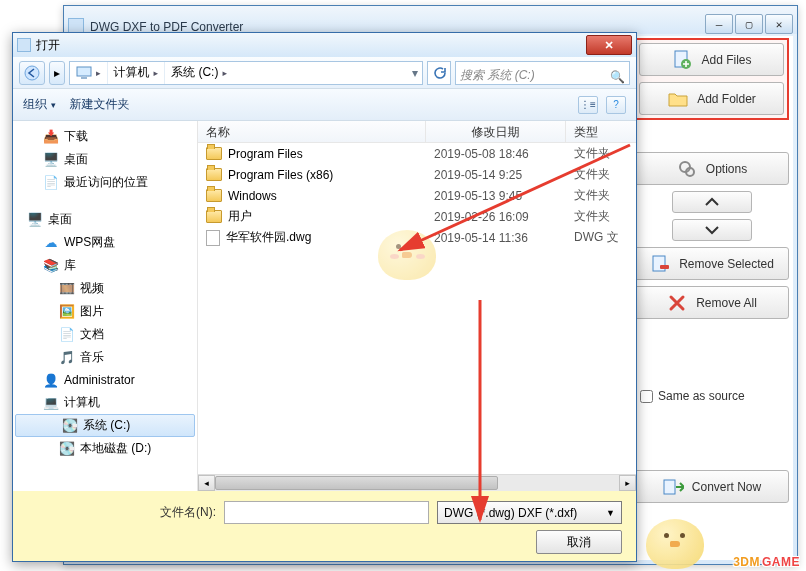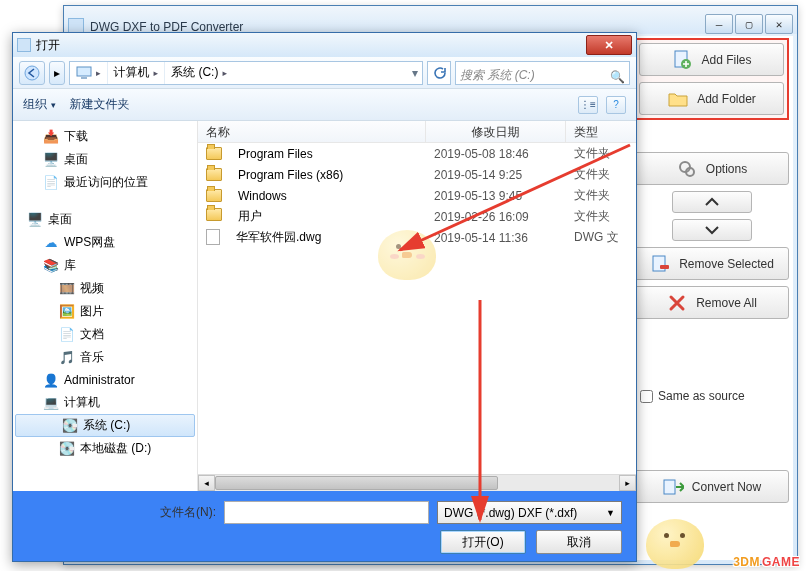--- a/index.html
+++ b/index.html
@@ -58,33 +58,33 @@
 .tree-spacer { height: 14px; }
 
 .file-area { flex:1; display:flex; flex-direction:column; }
 .file-header { display:flex; height:22px; border-bottom:1px solid #e7e7e7; background: linear-gradient(#fcfdfe,#f1f5fa); color:#333;}
 .col { padding: 3px 8px; border-right:1px solid #e7e7e7;}
 .col.name { flex:1; }
 .col.date { width: 140px; text-align: center; }
 .col.type { width: 70px; border-right:none;}
 .file-list { flex:1; position:relative; }
 .file-row { display:flex; align-items:center; height:21px; }
-.file-row .fname { flex:1; display:flex; align-items:flex-start; gap:16px; padding-left:8px;}
+.file-row .fname { flex:1; display:flex; align-items:center; gap:6px; padding-left:8px;}
 .file-row .fdate { width:140px; color:#555; padding-left:8px;}
 .file-row .ftype { width:70px; color:#555; padding-left:8px;}
 .folder-ico { width:16px; height:13px; background: linear-gradient(#ffe9a8,#f4c95a); border:1px solid #c79a2e; border-radius:1px; position:relative;}
 .folder-ico:before { content:""; position:absolute; top:-4px; left:0; width:6px; height:4px; background:#f4c95a; border:1px solid #c79a2e; border-bottom:none;}
 .file-ico { width:14px; height:16px; background:#fff; border:1px solid #adadad; position:relative;}
 
 .hscroll { height:17px; background:#f0f0f0; border-top:1px solid #dcdcdc; display:flex; align-items:center;}
 .hscroll .track { flex:1; background:#eaeaea; height:100%; position:relative;}
 .hscroll .thumb { position:absolute; left:0; top:1px; bottom:1px; width: 70%; background: linear-gradient(#dcdcdc,#c3c3c3); border:1px solid #adadad; border-radius:2px;}
 .hscroll .arr { width:17px; height:100%; background: linear-gradient(#f5f5f5,#dedede); border:1px solid #c2c2c2; display:flex; align-items:center; justify-content:center; font-size:9px;}
 
-.dlg-footer { position:absolute; left:0; right:0; bottom:0; height:70px; background:#3b82f6; }
+.dlg-footer { position:absolute; left:0; right:0; bottom:0; height:70px; background:#fef9c3; }
 .footer-row { display:flex; align-items:center; padding: 10px 14px 6px 14px; gap: 8px; justify-content:flex-end;}
 .footer-row label { color:#333; }
 .fn-input { width: 205px; height:23px; border:1px solid #adadad; background:#fff; padding:0 4px;}
 .filter-combo { width: 185px; height:23px; border:1px solid #7a7a7a; background: linear-gradient(#fdfdfd,#e8e8e8); display:flex; align-items:center; padding:0 6px; }
 .filter-combo .dd { margin-left:auto; font-size:9px;}
 .btn-row { display:flex; justify-content:flex-end; gap:10px; padding: 0 14px;}
 .dlg-btn { width:86px; height:24px; border:1px solid #8a8a8a; background: linear-gradient(#fdfdfd,#e4e4e4); border-radius:2px; cursor:pointer;}
 .dlg-btn.primary { border:1px solid #3c7fb1; box-shadow: inset 0 0 0 1px #a8d6ff; }
 
 
@@ -388,21 +388,20 @@
   <div class="dlg-footer">
     <div class="footer-row">
       <label>文件名(N):</label>
       <input class="fn-input" style="">
       <div class="filter-combo">
         <span>DWG (*.dwg) DXF (*.dxf)</span>
         <span class="dd">▼</span>
       </div>
     </div>
     <div class="btn-row">
-      <button class="dlg-btn primary">打开(O)</button>
       <button class="dlg-btn">取消</button>
     </div>
   </div>
 </div>
 
 <svg class="arrow-svg" style="left:0; top:0;" width="806" height="571">
   <defs>
       <marker id="ah" markerWidth="10" markerHeight="10" refX="8" refY="3" orient="auto">
         <path d="M0,0 L9,3 L0,6 z" fill="#e63c2f"></path>
       </marker>

